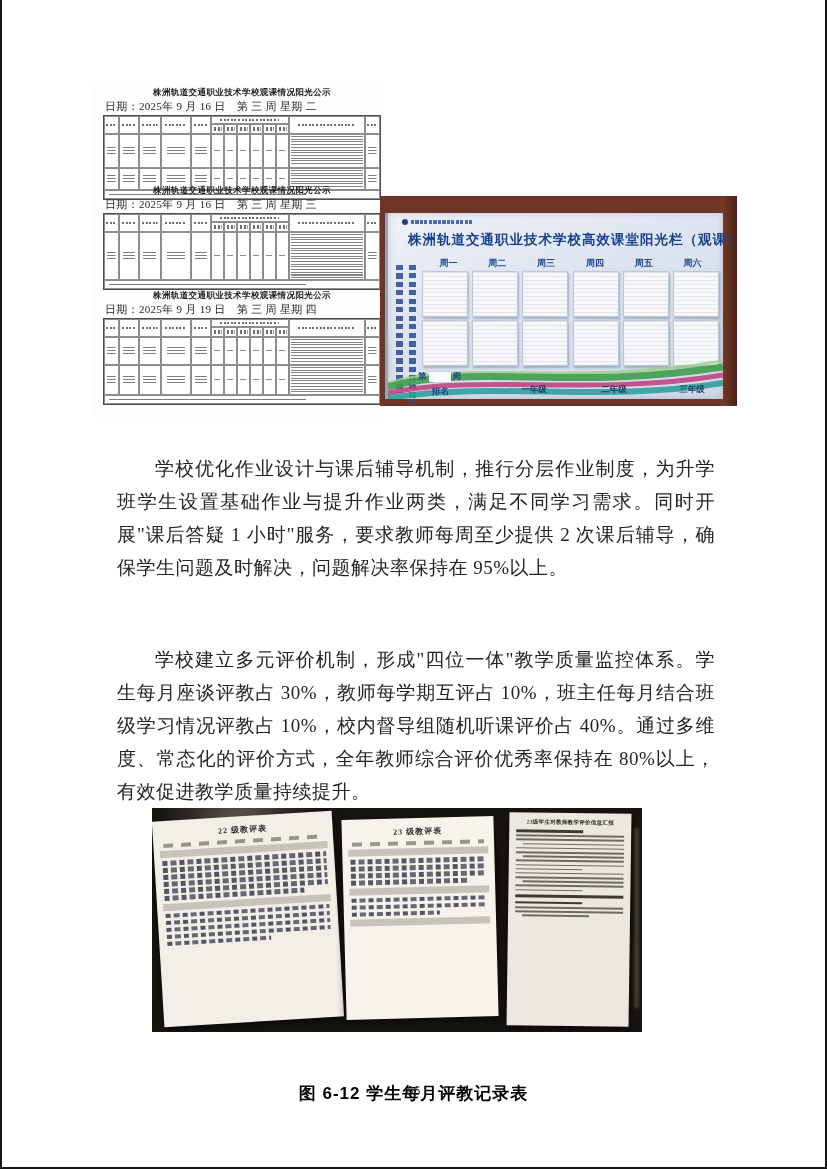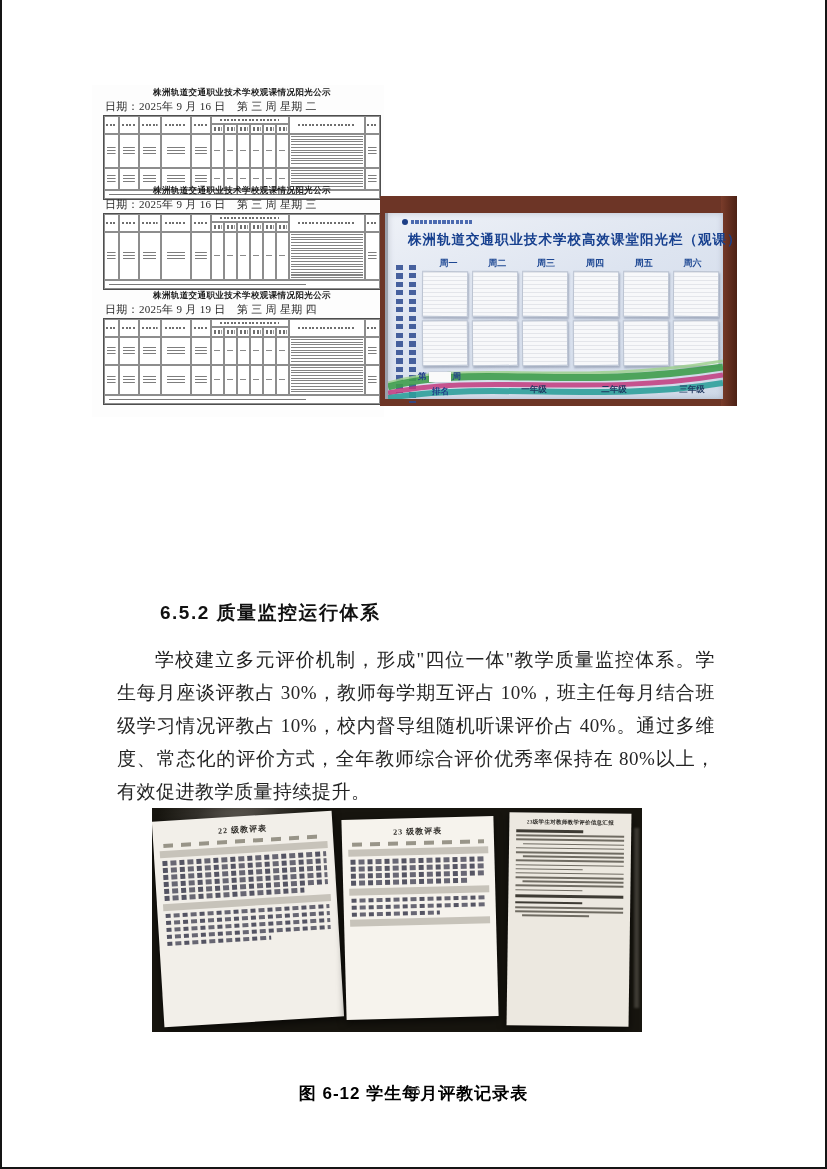--- a/index.html
+++ b/index.html
@@ -318,22 +318,22 @@
       <svg class="ribbons" viewBox="0 0 338 54" preserveAspectRatio="none">
         <path d="M0,38 C80,14 180,42 338,16" fill="none" stroke="#9fd08f" stroke-width="3" opacity="0.85"></path>
         <path d="M0,42 C85,18 185,46 338,22" fill="none" stroke="#3f9d4c" stroke-width="7" opacity="0.9"></path>
         <path d="M0,48 C95,28 205,52 338,30" fill="none" stroke="#c23a7e" stroke-width="5" opacity="0.85"></path>
         <path d="M0,53 C105,36 215,58 338,38" fill="none" stroke="#2fa09b" stroke-width="6" opacity="0.9"></path>
       </svg>
     </div>
   </div>
 
 
-
-  <h3 class="sec-heading">6.5.2 质量监控运行体系</h3>
+  <p class="body-par p1">学校优化作业设计与课后辅导机制，推行分层作业制度，为升学班学生设置基础作业与提升作业两类，满足不同学习需求。同时开展"课后答疑 1 小时"服务，要求教师每周至少提供 2 次课后辅导，确保学生问题及时解决，问题解决率保持在 95%以上。</p>
+
 
   <p class="body-par p2">学校建立多元评价机制，形成"四位一体"教学质量监控体系。学生每月座谈评教占 30%，教师每学期互评占 10%，班主任每月结合班级学习情况评教占 10%，校内督导组随机听课评价占 40%。通过多维度、常态化的评价方式，全年教师综合评价优秀率保持在 80%以上，有效促进教学质量持续提升。</p>
 
   <div class="docs-photo">
     <div class="streak"></div>
     <div class="paper paper1">
       <div class="p-title">22 级教评表</div>
       <div class="meta-line"></div>
       <div class="band"></div>
       <div class="hw"></div>

